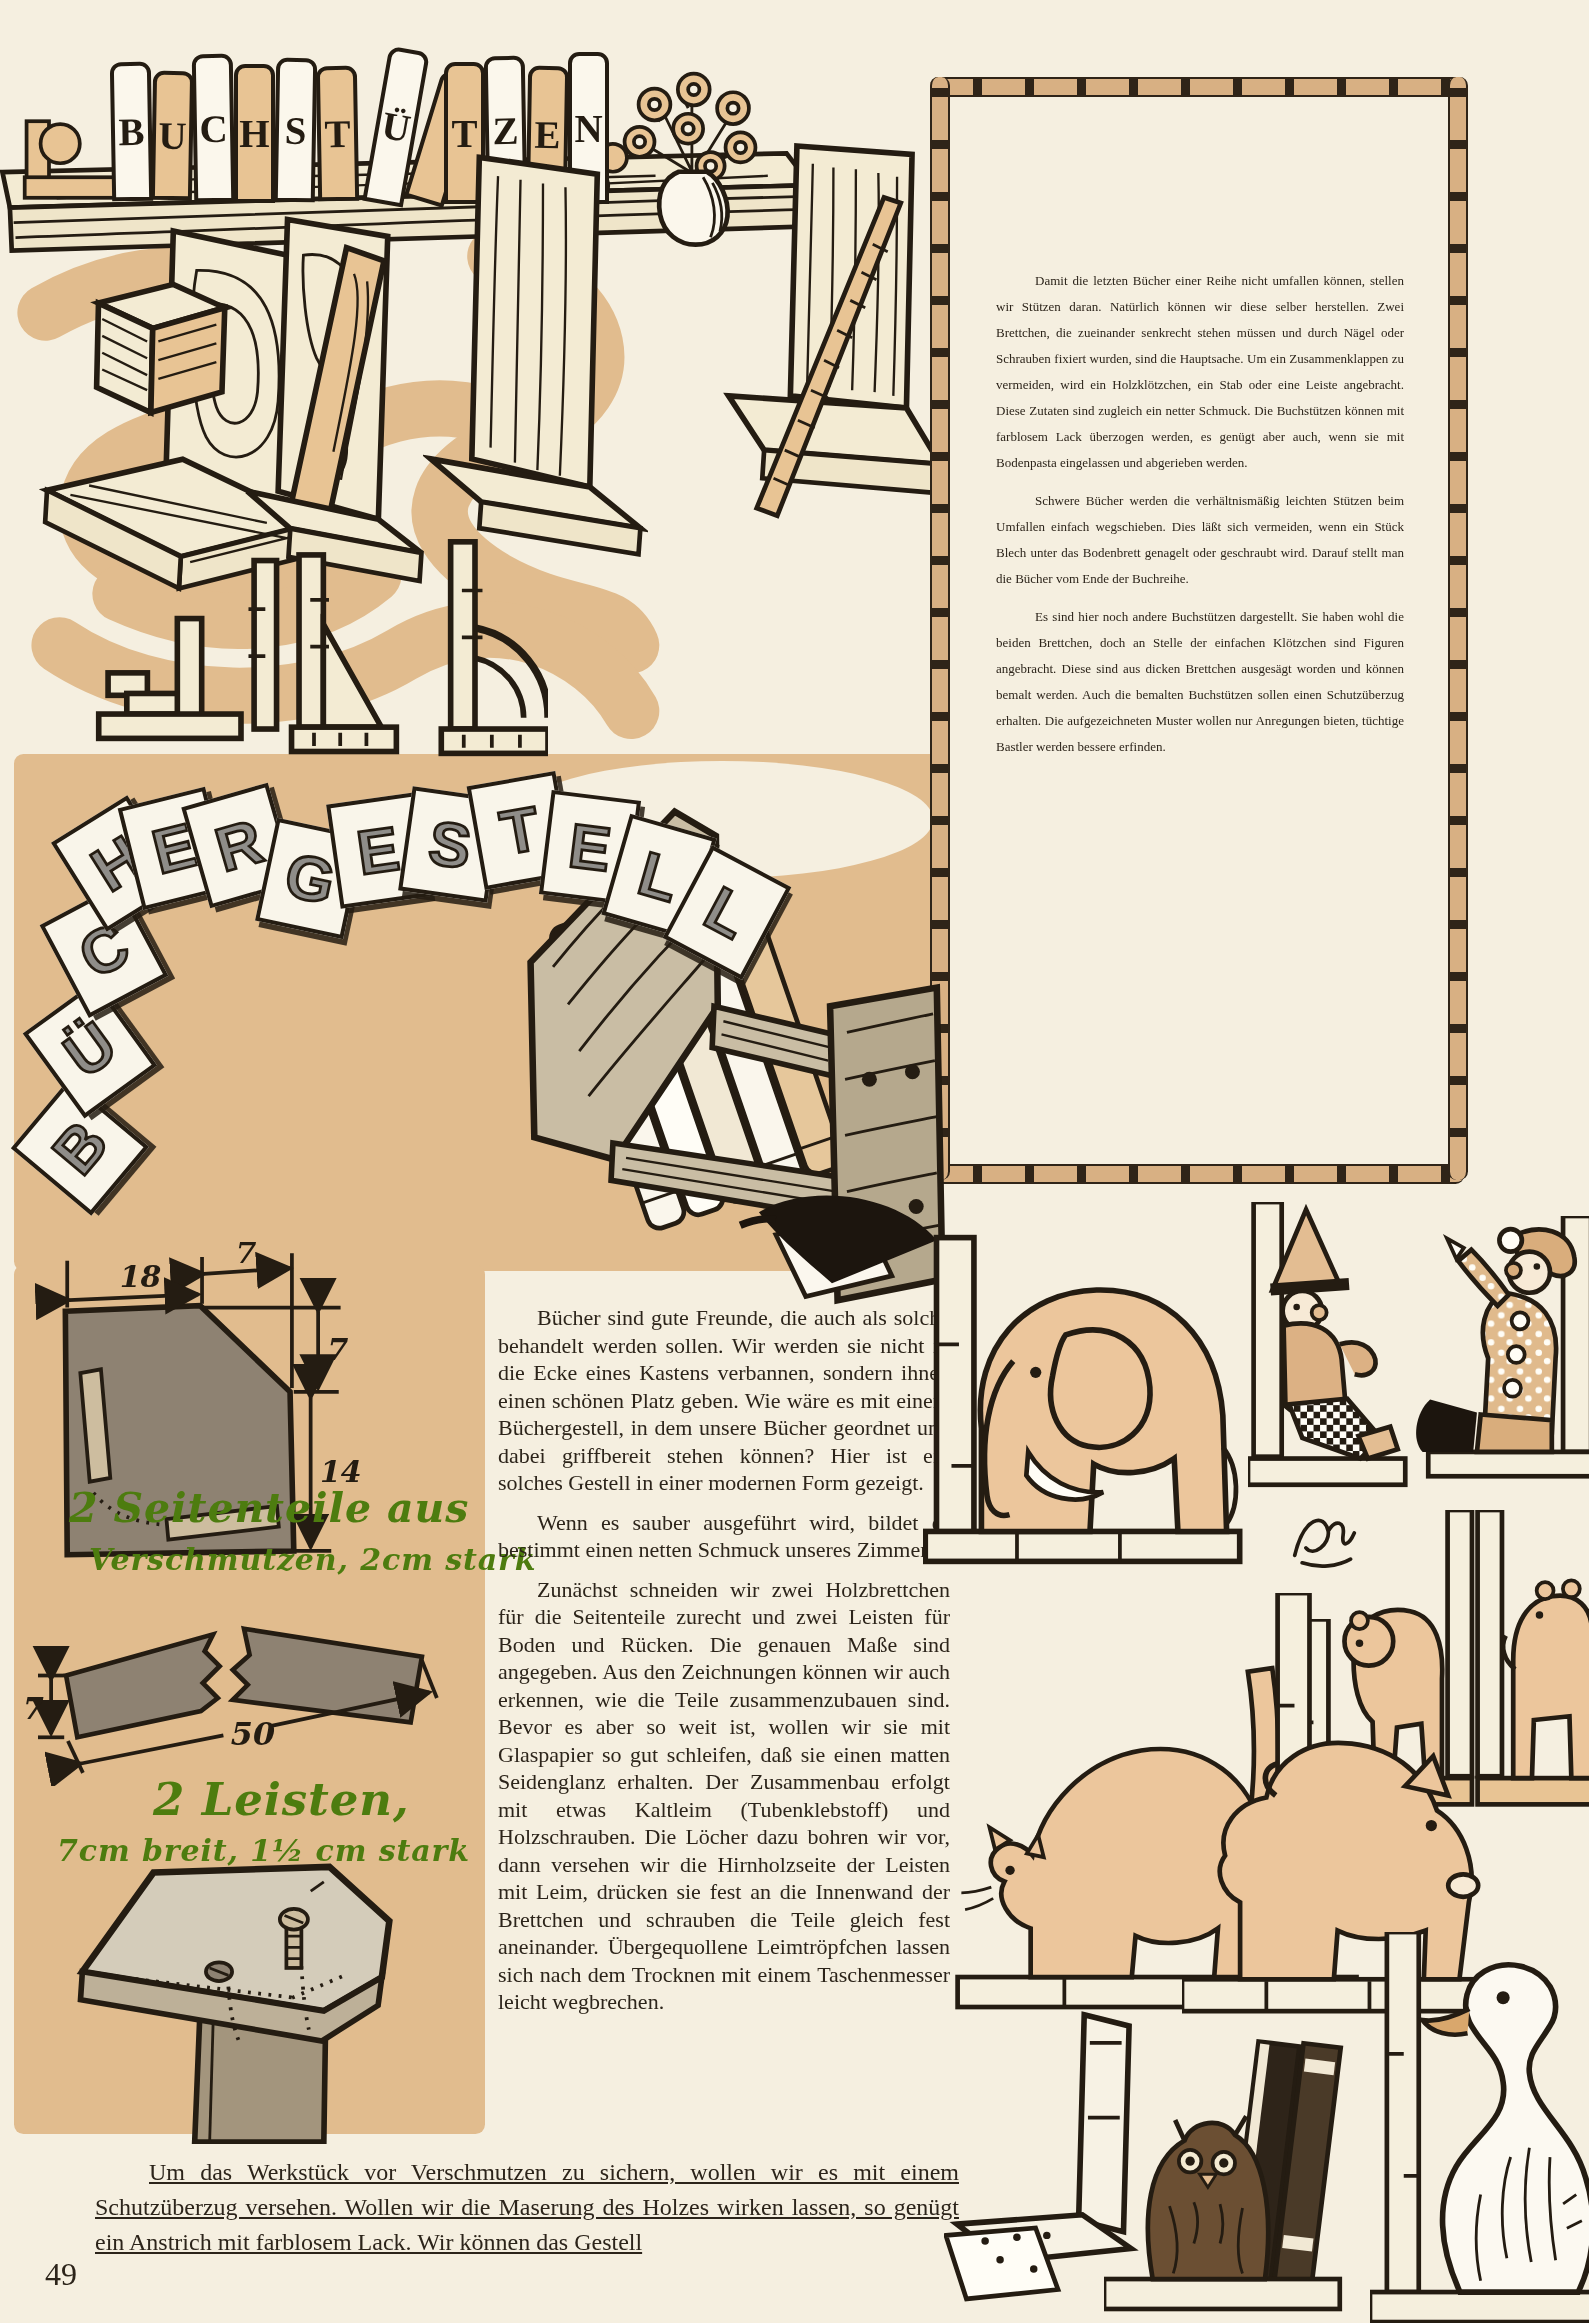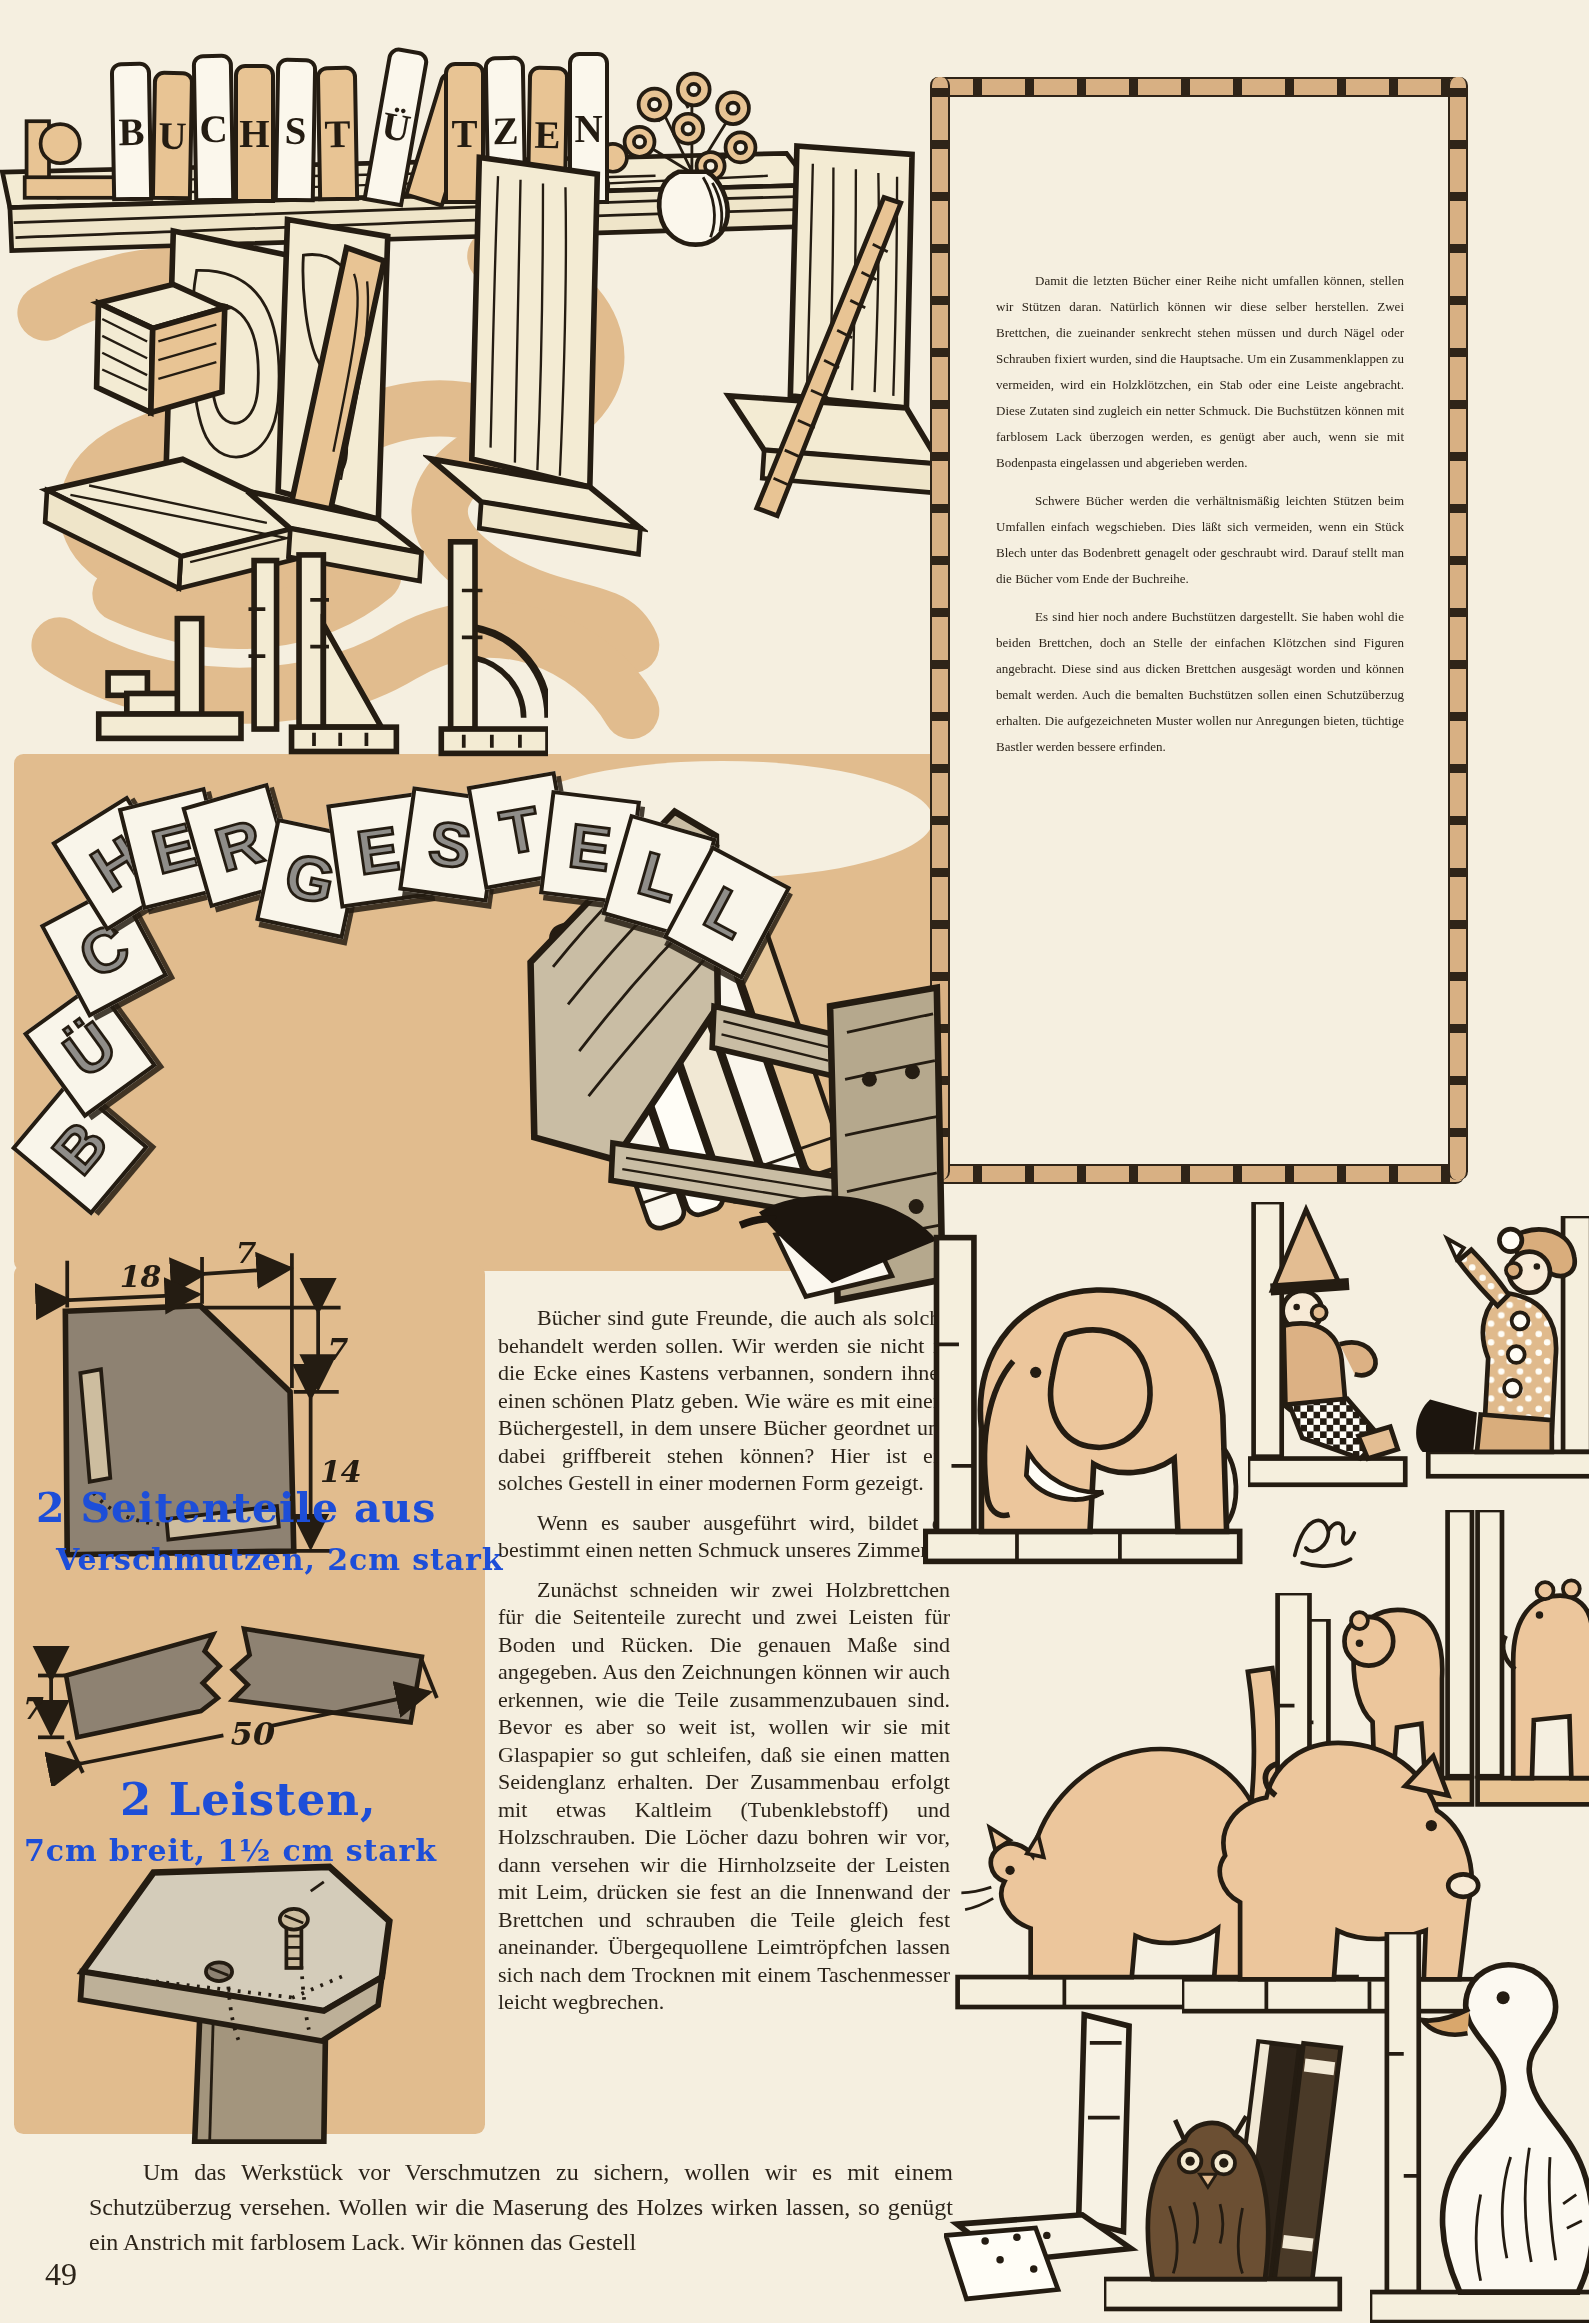--- a/index.html
+++ b/index.html
@@ -27,22 +27,22 @@
         border-radius:11.2px 11.2px 0 0;display:flex;align-items:center;justify-content:center;
         font-weight:bold;font-size:39px;color:#241c12;background:#fbf7ec;}
   .book.tan{background:#e8c494;}
   
   .tile{position:absolute;width:90px;height:105px;background:#f9f5ea;border:4.7px solid #241c12;
         box-shadow:4.7px 5.6px 0 rgba(36,28,18,.85);box-sizing:border-box;
         display:flex;align-items:center;justify-content:center;}
   .tile span{font-family:"Liberation Sans",sans-serif;font-weight:bold;font-size:62px;color:#8f8d89;
         -webkit-text-stroke:2.8px #241c12;text-shadow:0 0 0.9px #241c12;}
   
-  .hand{font-family:"DejaVu Serif",serif;font-weight:bold;color:#1d4ed8;
-        letter-spacing:0.9px;white-space:nowrap;}
+  .hand{font-family:"DejaVu Serif",serif;font-style:italic;font-weight:bold;color:#4d7c0f;
+        letter-spacing:0.9px;white-space:nowrap;margin-left:33px;}
   svg text.dim{font-family:"DejaVu Serif",serif;font-style:italic;font-weight:bold;fill:#241c12;}
 </style>
 </head>
 <body>
 
 <div class="page">
 
   <svg class="abs" style="left:7.5px;top:200px;" width="656" height="572" viewBox="0 0 700 610">
     <g fill="none" stroke="#e1bc8e" stroke-width="60" stroke-linecap="round">
       <path d="M40,120 C180,40 340,90 305,175 C270,255 95,235 85,325 C78,405 225,425 335,385"></path>
@@ -497,20 +497,20 @@
     <rect x="18" y="0" width="34" height="384" fill="#f5efdd" stroke="#241c12" stroke-width="5"></rect>
     <path d="M18,130 h18 M36,260 h18" stroke="#241c12" stroke-width="4"></path>
     <rect x="0" y="384" width="240" height="32" fill="#f5efdd" stroke="#241c12" stroke-width="5"></rect>
     <path d="M96,384 C74,336 70,288 92,250 C110,218 148,200 142,160 C138,130 118,120 106,96 C98,78 102,54 122,42 C146,28 178,36 192,58 C200,72 200,88 192,100 C180,120 168,130 170,150 C174,190 216,212 230,262 C244,306 238,352 222,384 Z" fill="#fcf9f1" stroke="#241c12" stroke-width="6"></path>
     <path d="M106,82 C86,92 70,96 56,94 C66,108 86,112 104,108" fill="#d9a76c" stroke="#241c12" stroke-width="5"></path>
     <circle cx="142" cy="70" r="7" fill="#241c12"></circle>
     <path d="M150,240 C140,270 138,310 146,348 M170,230 C164,266 164,310 172,352 M192,240 C190,272 192,312 198,350 M118,280 C112,310 112,344 118,372" fill="none" stroke="#241c12" stroke-width="3"></path>
     <path d="M206,290 l14,-10 M210,316 l16,-8" stroke="#241c12" stroke-width="3"></path>
   </svg>
 
-  <div class="abs foottext" style="left:89px;top:2155px;width:864px;">
+  <div class="abs foottext" style="left:95px;top:2155px;width:864px;text-decoration:underline;">
     <p>Um das Werkstück vor Verschmutzen zu sichern, wollen wir es mit einem Schutzüberzug versehen. Wollen wir die Maserung des Holzes wirken lassen, so genügt ein Anstrich mit farblosem Lack. Wir können das Gestell</p>
   </div>
 
   <div class="abs pagenum" style="left:45px;top:2256px;">49</div>
 
 </div>
 
 
 </body></html>

